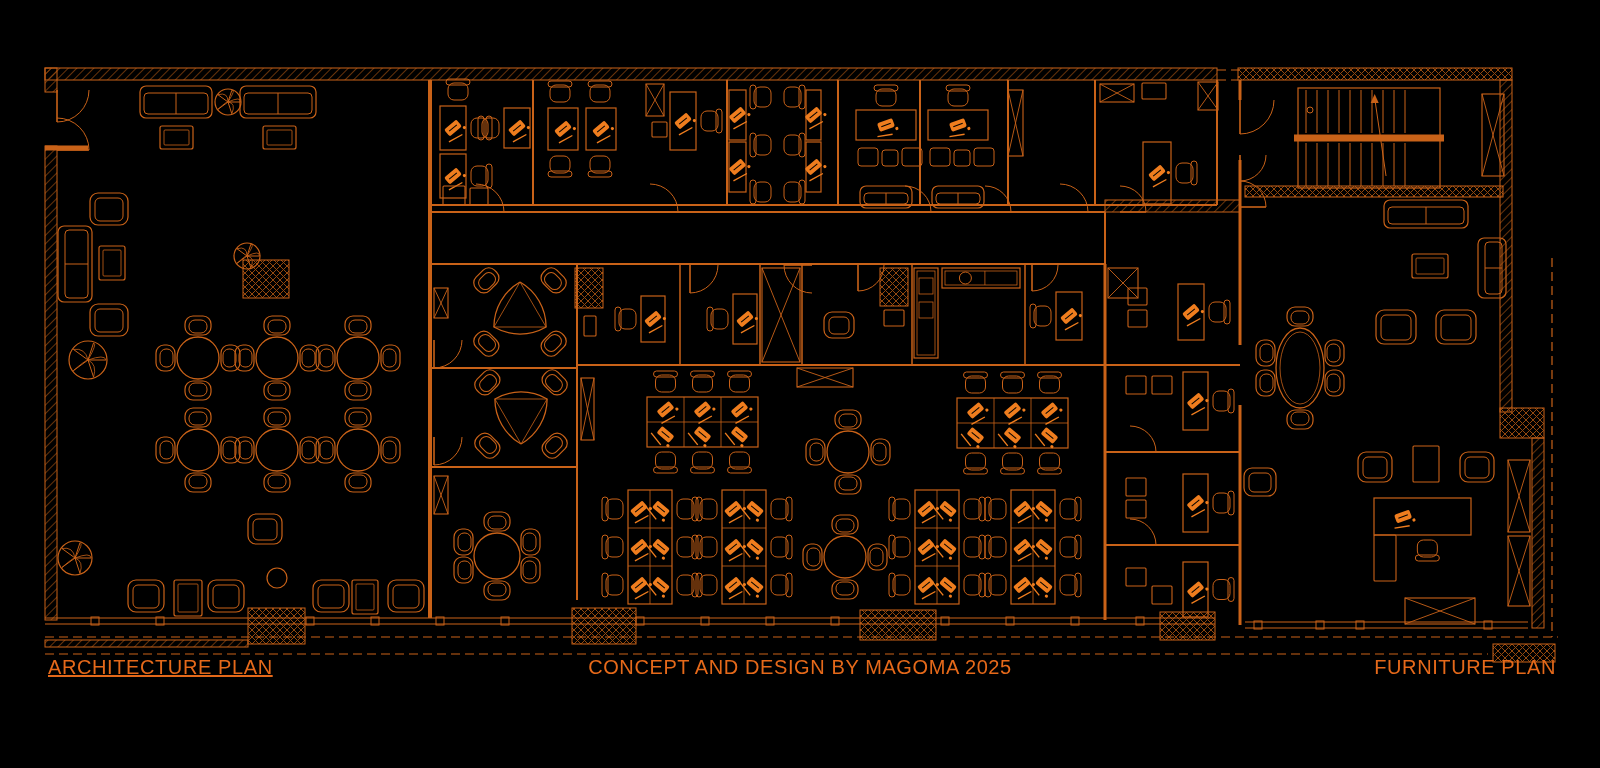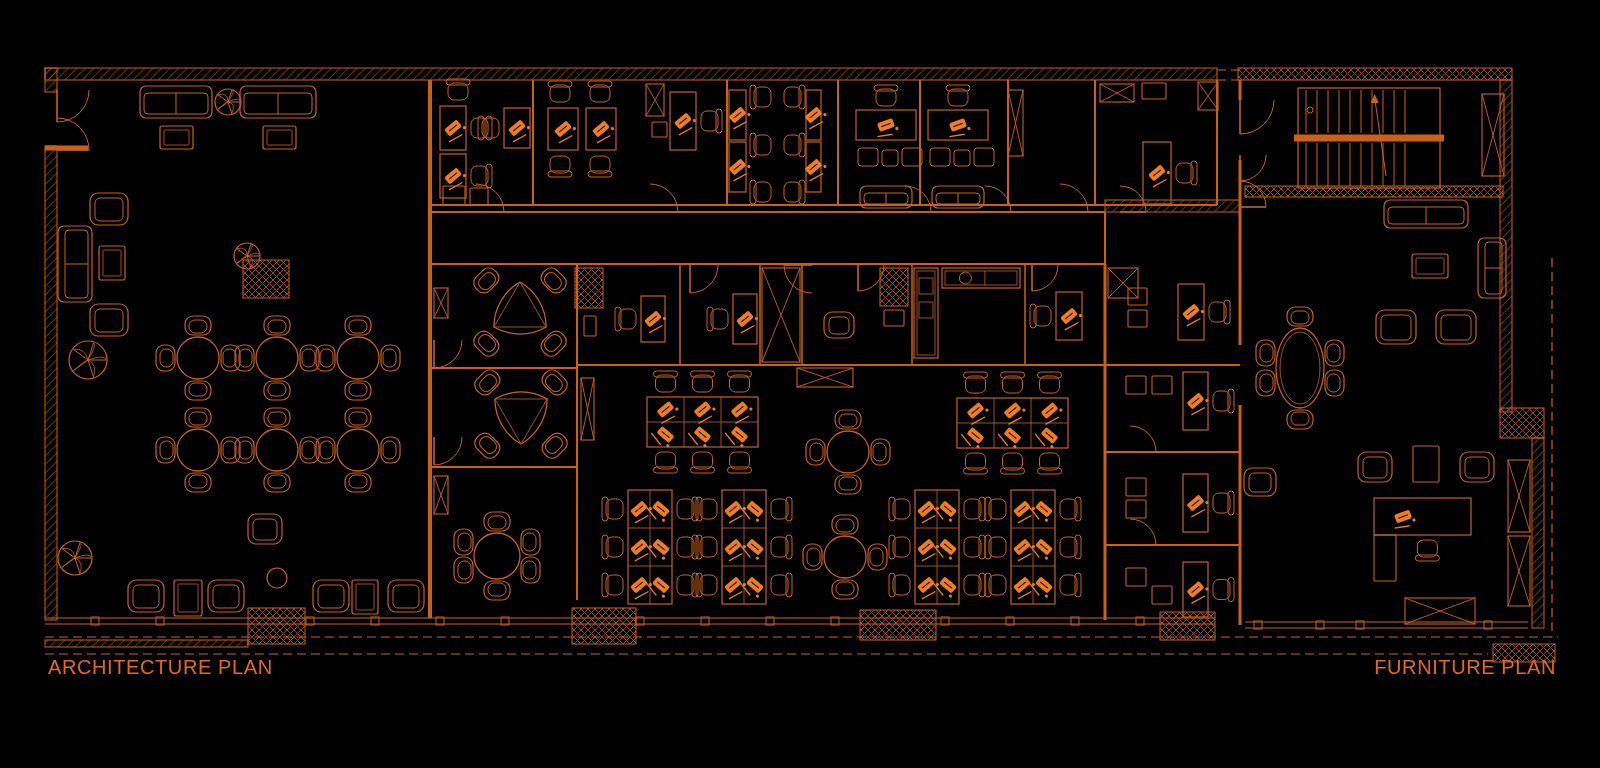--- a/index.html
+++ b/index.html
@@ -5,21 +5,21 @@
   html,body{margin:0;padding:0;background:#000;}
   body{width:1600px;height:768px;position:relative;overflow:hidden;}
   #stage{position:absolute;inset:0;background:var(--bg,#000);}
   svg#plan{position:absolute;left:0;top:0;}
   .label{
     position:absolute;top:656px;
     font-family:"Liberation Sans", sans-serif;
     font-size:20px;letter-spacing:.6px;
     color:var(--txt,#e5691a);white-space:nowrap;
   }
-  .label.l{left:48px;}
+  .label.l{left:48px;text-decoration:underline;}
   .label.c{left:0;right:0;text-align:center;}
   .label.r{right:44px;text-align:right;margin-left:40px;}
 </style>
 </head>
 <body style="--txt: #e5691a; --bg: #000000;">
 
 <div id="stage">
   <svg id="plan" viewBox="0 0 1600 768" width="1600" height="768">
       <defs>
         <pattern id="ph" width="6" height="6" patternUnits="userSpaceOnUse" patternTransform="rotate(45)">
@@ -1519,14 +1519,15 @@
         <line x1="1508" y1="536" x2="1530" y2="606" stroke="#c96218" stroke-width="0.9"></line>
         <line x1="1530" y1="536" x2="1508" y2="606" stroke="#c96218" stroke-width="0.9"></line>
       </g>
       <g>
         <rect x="1405" y="598" width="70" height="26" rx="0" fill="none" stroke="#c96218" stroke-width="1.1"></rect>
         <line x1="1405" y1="598" x2="1475" y2="624" stroke="#c96218" stroke-width="0.9"></line>
         <line x1="1475" y1="598" x2="1405" y2="624" stroke="#c96218" stroke-width="0.9"></line>
       </g>
     </svg>
   <div class="label l">ARCHITECTURE PLAN</div>
+  <div class="label c">CONCEPT AND DESIGN BY MAGOMA 2025</div>
   <div class="label r">FURNITURE PLAN</div>
 </div>
 
 </body></html>

